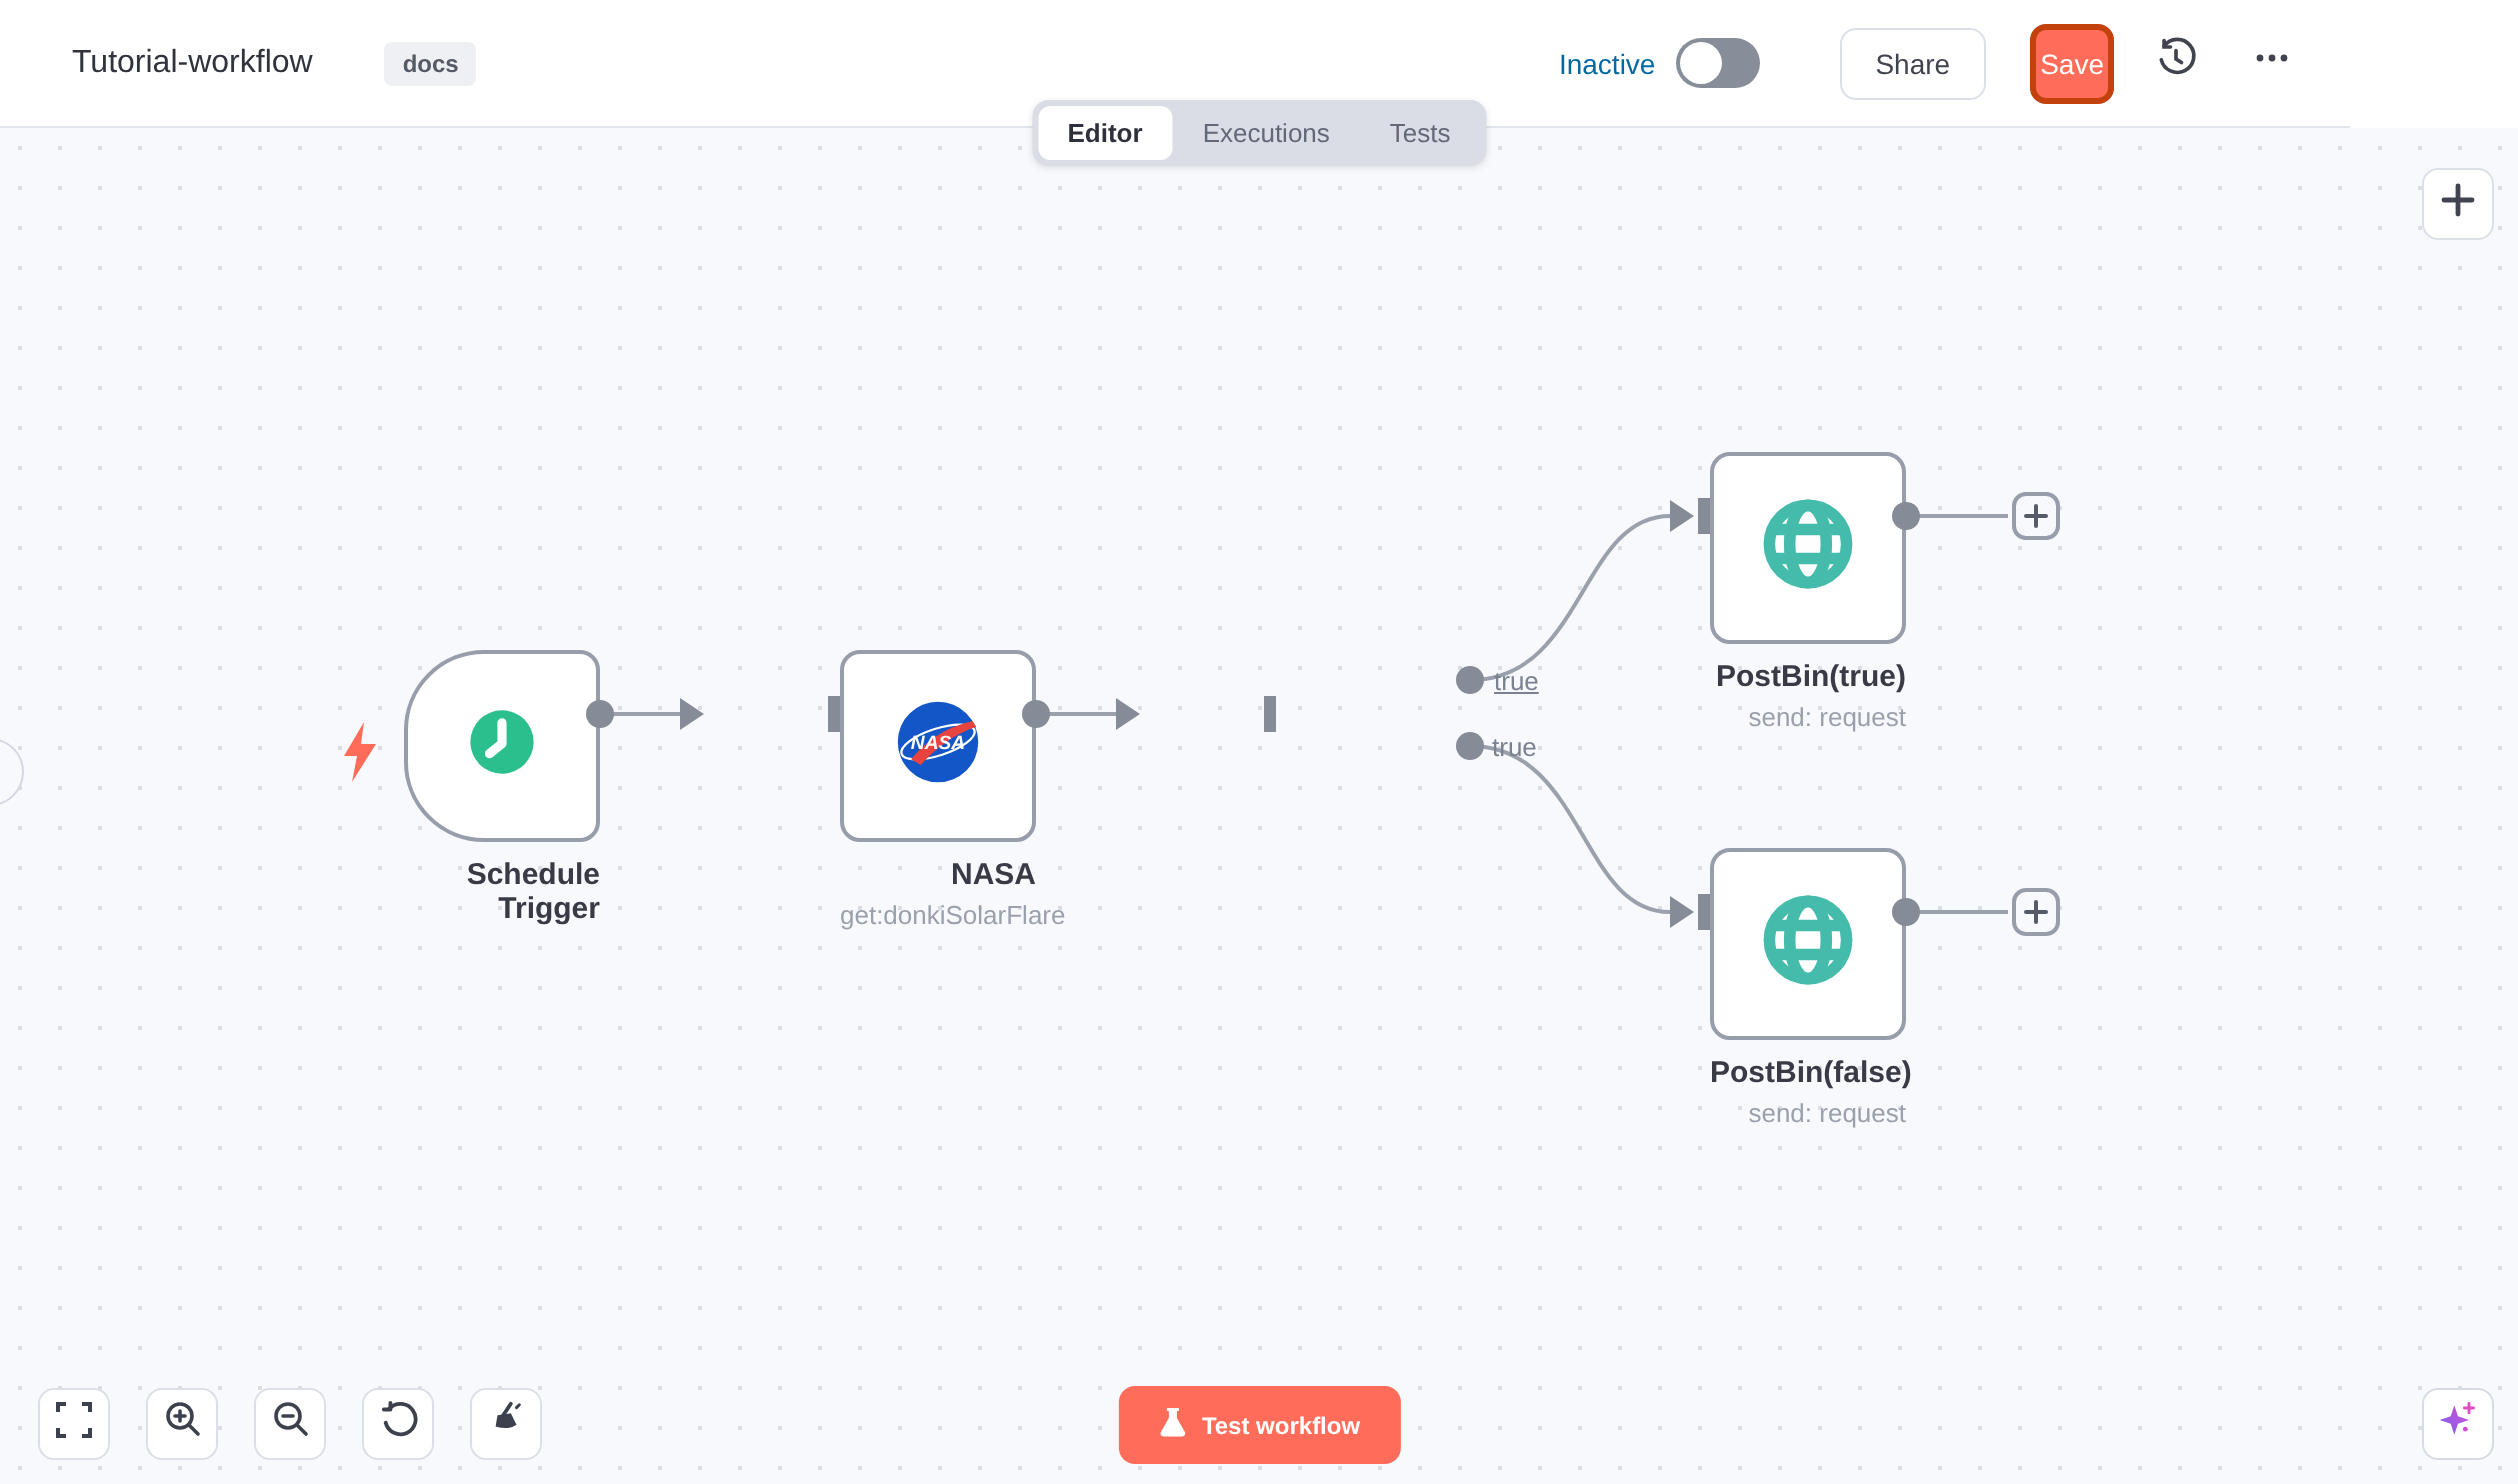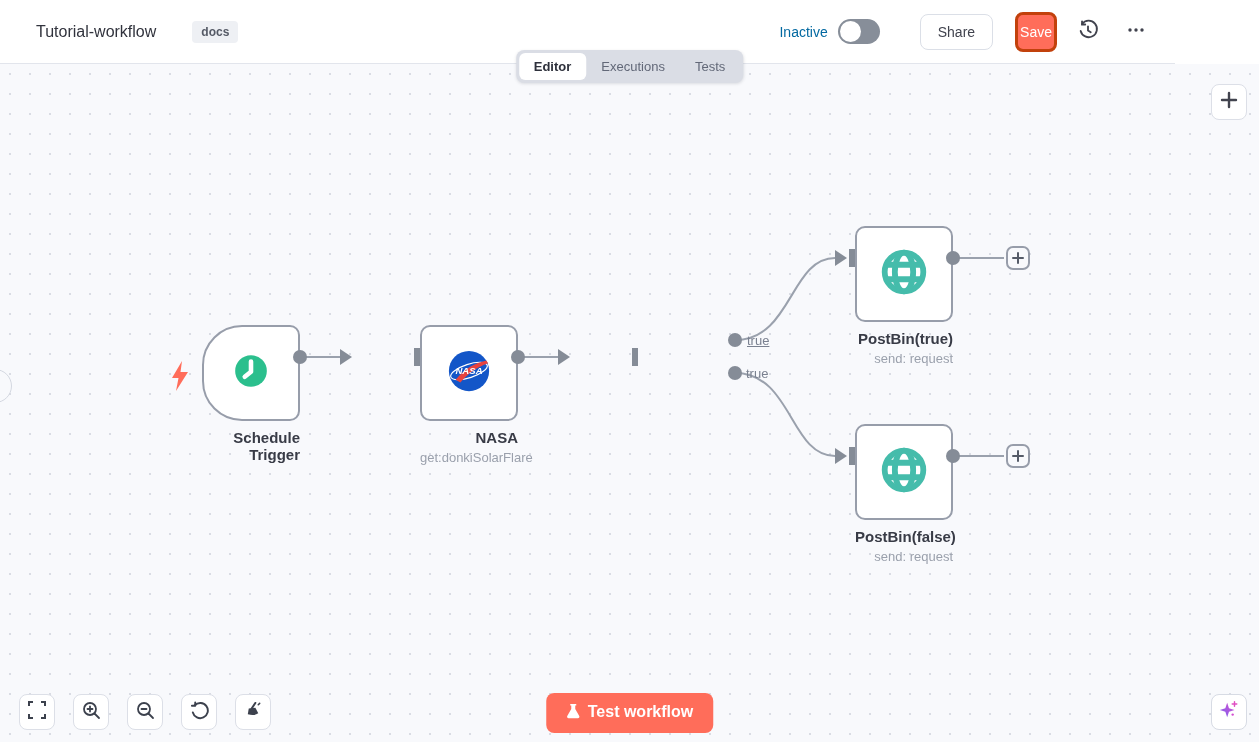--- a/index.html
+++ b/index.html
@@ -70,21 +70,21 @@
   .add-node-btn { top:84px; left:1211px; }
   .assist-btn { top:694px; left:1211px; border-color:#d7dbe4; }
   .ctrl-1 { top:694px; left:19px; }
   .ctrl-2 { top:694px; left:73px; }
   .ctrl-3 { top:694px; left:127px; }
   .ctrl-4 { top:694px; left:181px; }
   .ctrl-5 { top:694px; left:235px; }
 
   .test-btn { position:absolute; top:693px; left:50%; transform:translateX(-50%);
     background:#ff6d5a; color:#fff; border-radius:8px; padding:10px 20px;
-    font-size:16px; font-weight:bold; display:flex; align-items:flex-start;
+    font-size:12px; font-weight:bold; display:flex; align-items:center;
     gap:8px; cursor:pointer; z-index:20; }
 </style>
 </head>
 <body>
 
 <div class="header">
   <span class="wf-title">Tutorial-workflow</span>
   <span class="tag">docs</span>
   <div class="header-right">
     <span class="status-label">Inactive</span>

